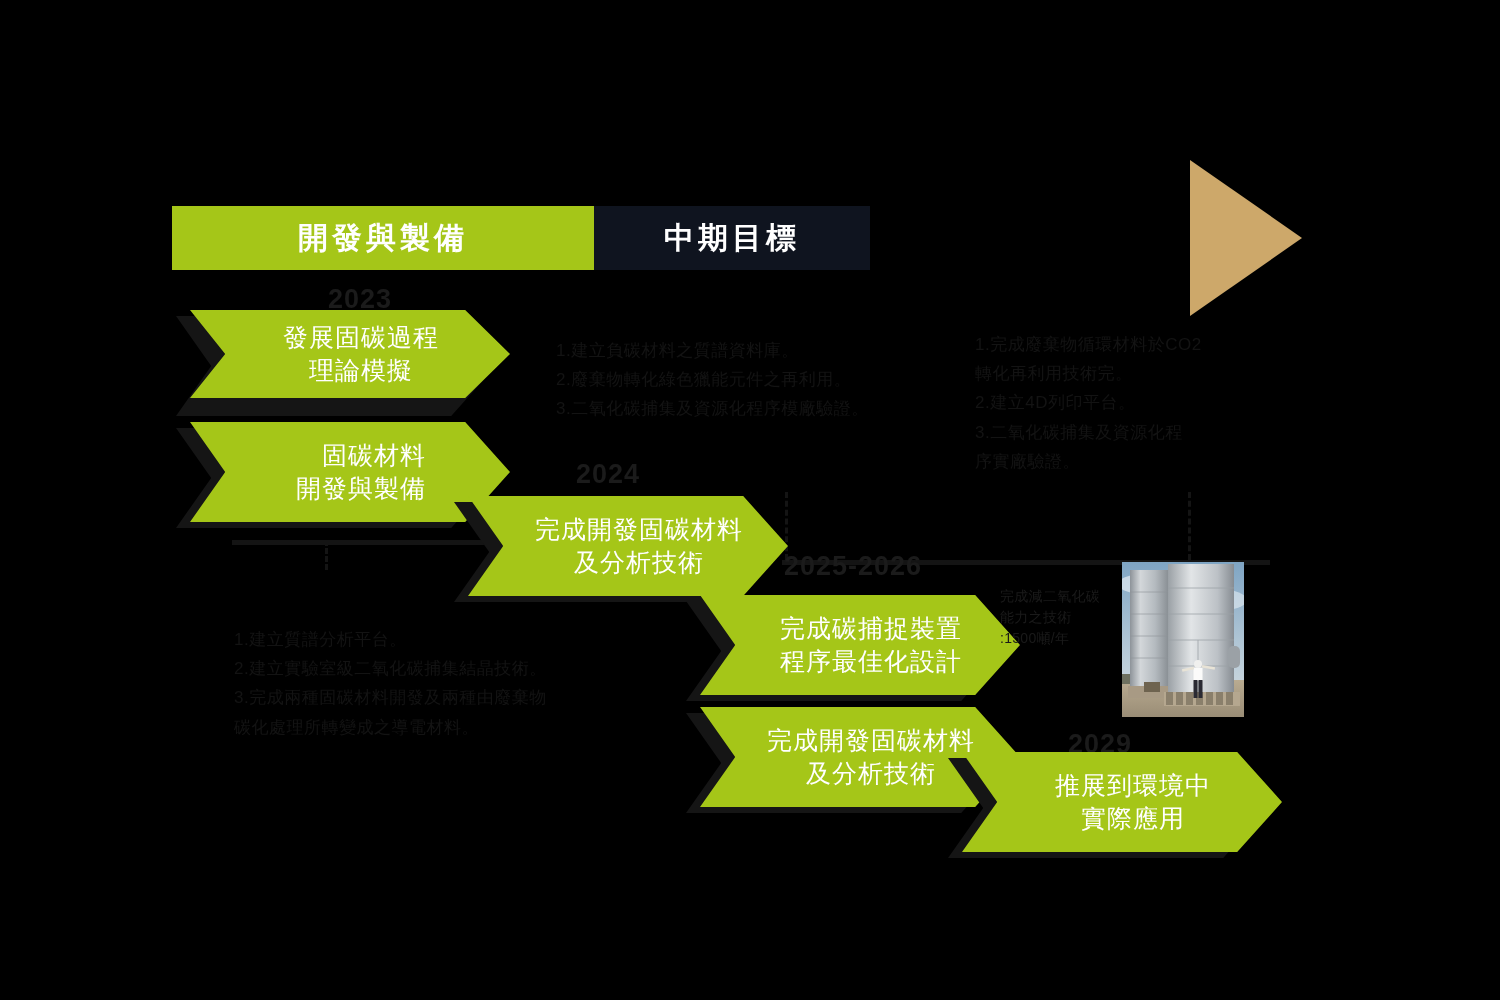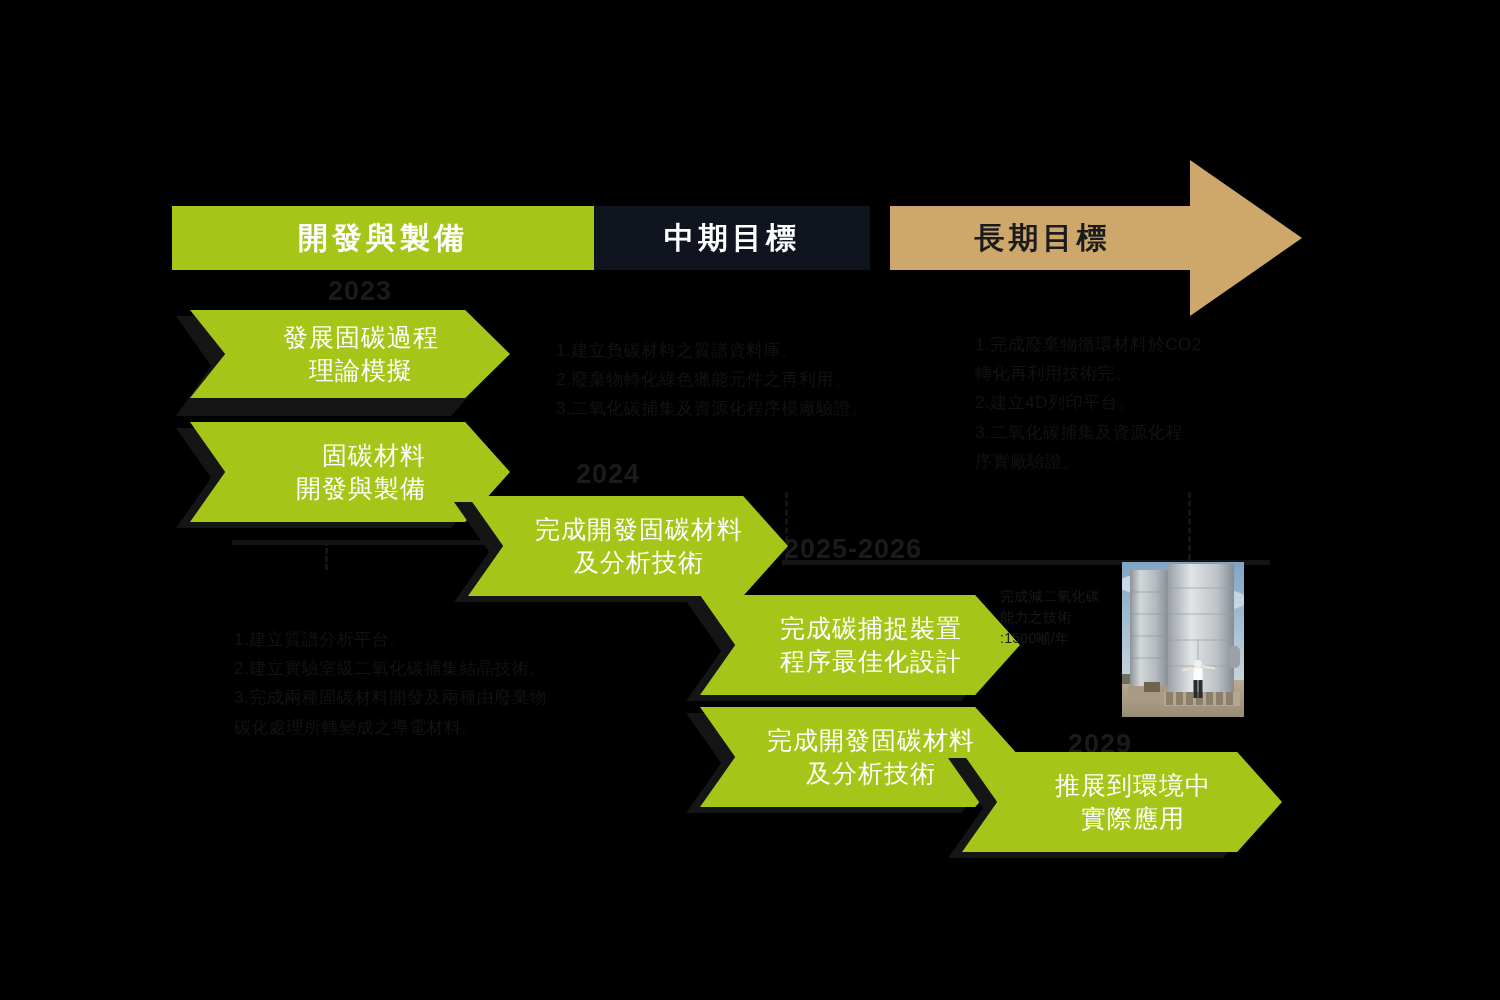--- a/index.html
+++ b/index.html
@@ -28,23 +28,23 @@
     border-left: 112px solid #cda86a;
   }
 
   
   .year {
     position: absolute;
     font-size: 27px; font-weight: 700; letter-spacing: 1px;
     color: #1b1b1b;
     white-space: nowrap;
   }
-  #year-2023 { left: 328px; top: 276px; }
+  #year-2023 { left: 328px; top: 284px; }
   #year-2024 { left: 576px; top: 459px; text-align: right; }
-  #year-2025 { left: 784px; top: 534px; }
+  #year-2025 { left: 784px; top: 551px; }
   #year-2027 { left: 1068px; top: 729px; }
 
   
   .rule { position: absolute; background: #141414; height: 5px; }
   #rule-left  { left: 232px; top: 540px; width: 400px; }
   #rule-right { left: 782px; top: 560px; width: 488px; }
   .tick {
     position: absolute; width: 0;
     border-left: 3px dashed #141414;
   }
@@ -102,23 +102,20 @@
 </head>
 <body>
 
 <div id="stage">
 
   <div class="hdr-seg" id="seg-short">
     <span>開發與製備</span>
   </div>
   <div class="hdr-seg" id="seg-mid">
     <span>中期目標</span>
-  </div>
-  <div class="hdr-seg" id="seg-long">
-    <span>長期目標</span>
   </div>
   <div id="hdr-arrowhead"></div>
 
   <div class="rule" id="rule-left"></div>
   <div class="tick" id="tick-left"></div>
   <div class="rule" id="rule-right"></div>
   <div class="tick" id="tick-r1"></div>
   <div class="tick" id="tick-r2"></div>
 
   <div class="year" id="year-2023">2023</div>

